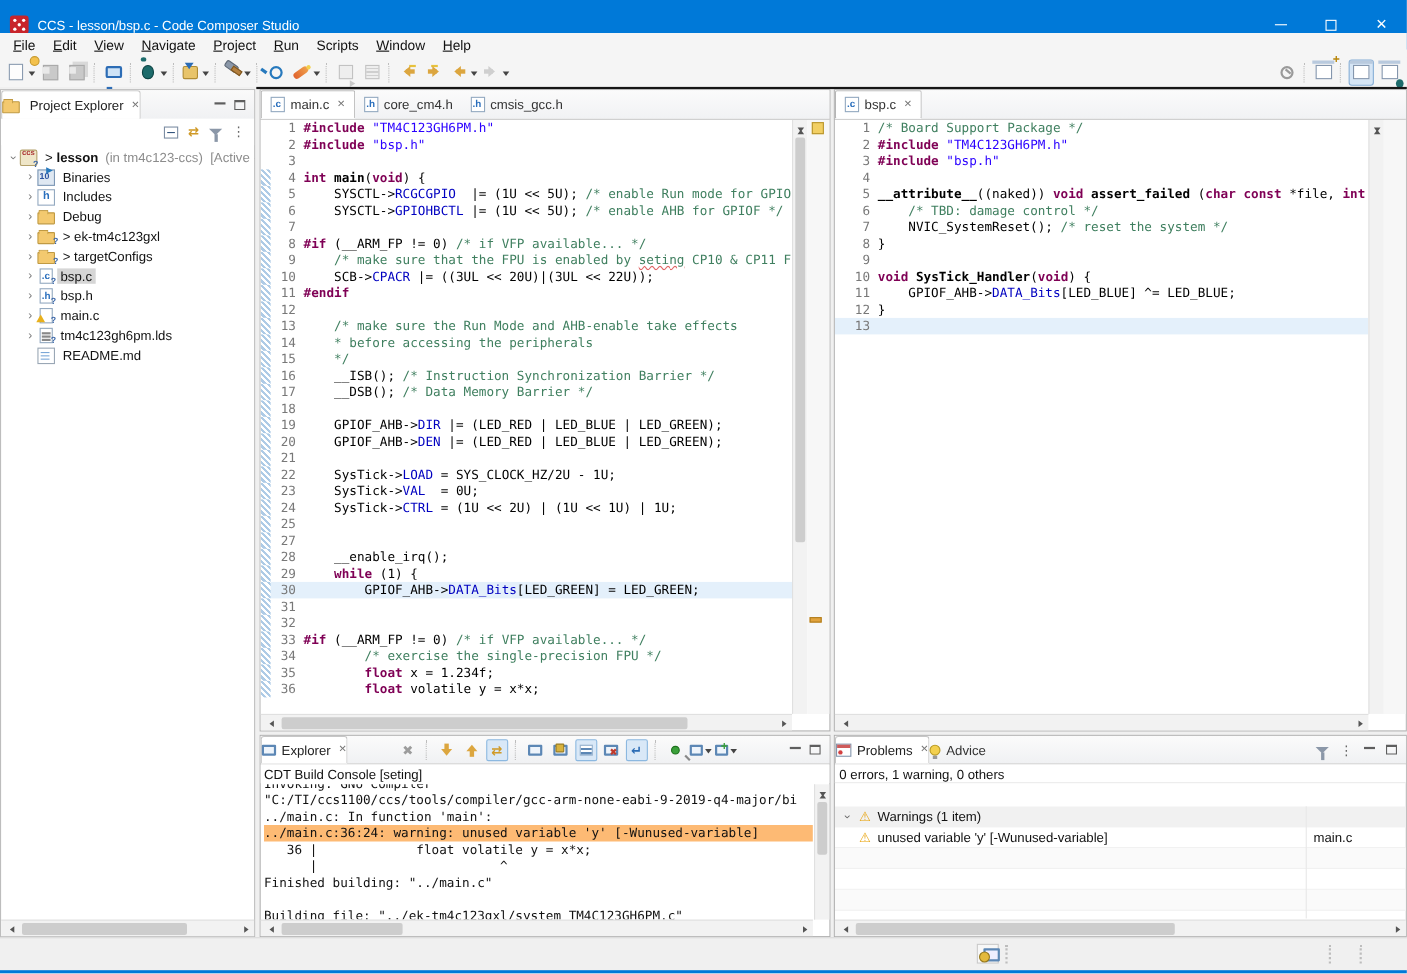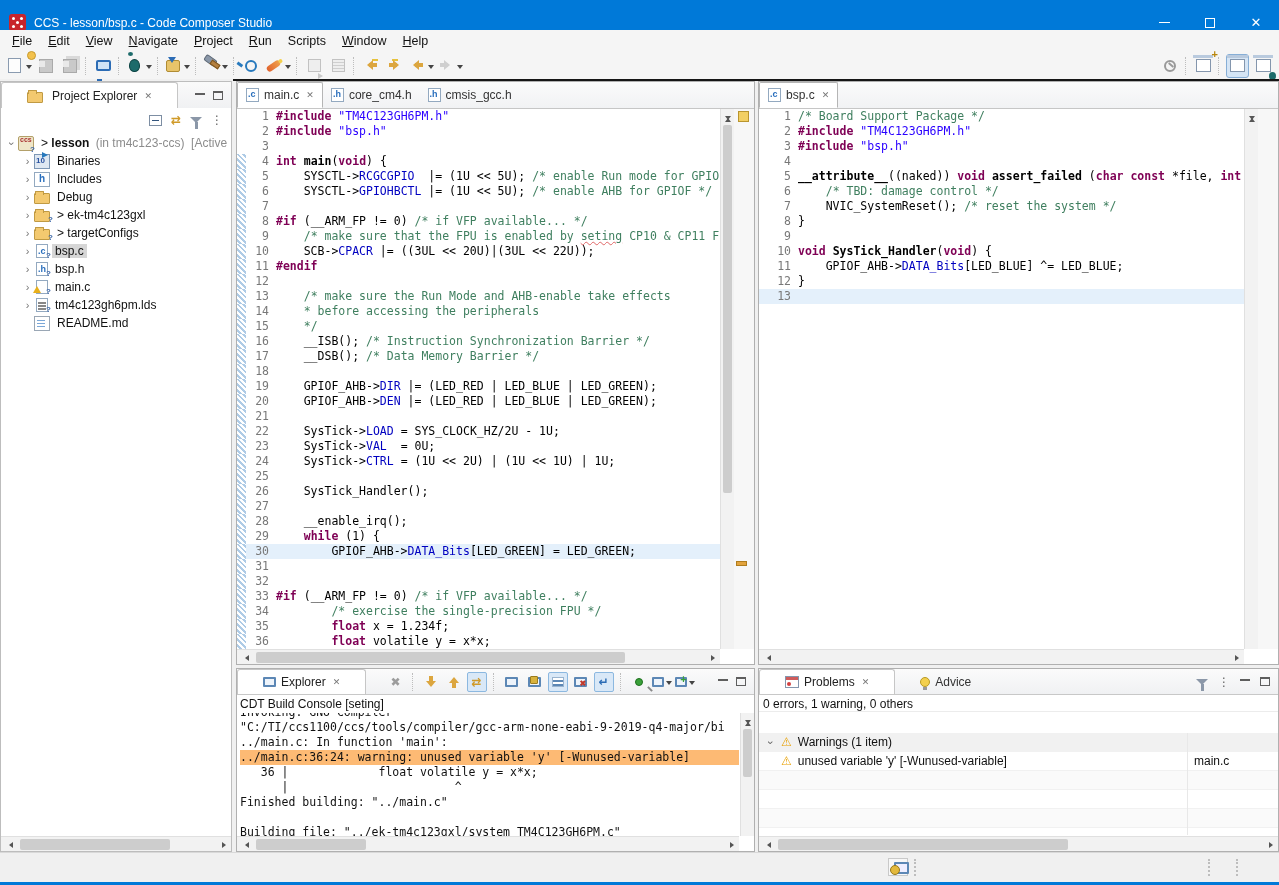--- a/index.html
+++ b/index.html
@@ -62,21 +62,21 @@
 .ic-persp.plus::after{content:"+";position:absolute;right:-5px;top:-7px;color:#b8860b;font-weight:bold;font-size:11px}
 .ic-persp.bug-s::after{content:"";position:absolute;right:-3px;bottom:-3px;width:7px;height:8px;background:#1d6b6b;border-radius:50%}
 .tbtn.active-persp{background:#d5e5f5;border:1px solid #86aed6;border-radius:3px;height:24px;padding:0 2px}
 .tbtn.pbtn{margin:0 2px}
 
 .main{position:absolute;top:79px;left:0;right:0;bottom:33px}
 .black-top{position:absolute;left:233px;right:0;top:0;height:2px;background:#161616}
 
 .explorer{position:absolute;left:0;top:2px;bottom:0;width:232px;background:#fff;border:1px solid #bdbdbd}
 .phead{height:26px;display:flex;align-items:stretch;background:linear-gradient(#fafafa,#f0f1f3)}
-.vtab{display:flex;align-items:center;gap:5px;padding:0 25px;font-size:12px;background:#fff;border:1px solid #c6c6c6;border-bottom:none;border-top-left-radius:3px;border-top-right-radius:3px;color:#222}
+.vtab{display:flex;align-items:center;gap:5px;padding:0 0;font-size:12px;background:#fff;border:1px solid #c6c6c6;border-bottom:none;border-top-left-radius:3px;border-top-right-radius:3px;color:#222}
 .vtab.inactive{background:transparent;border:none;color:#333}
 .tab-close{color:#777;font-size:9px;font-family:"DejaVu Sans",sans-serif;margin-left:2px}
 .minmax{margin-left:auto;display:flex;align-items:center;gap:8px;padding-right:8px}
 .ic-min{width:10px;height:3px;border-bottom:2px solid #5e5e5e;margin-top:-4px}
 .ic-max{width:10px;height:9px;border:1px solid #5e5e5e;border-top:2px solid #5e5e5e}
 .ptools{height:24px;display:flex;justify-content:flex-end;align-items:center;gap:9px;padding-right:8px;background:#fff}
 .ic-collapse{width:13px;height:11px;border:1px solid #7d8ea3;background:#fff;position:relative}
 .ic-collapse::after{content:"";position:absolute;left:2px;top:4px;width:7px;height:1.5px;background:#33557d}
 .ic-swap{color:#d09a28;font-weight:bold;font-size:12px;line-height:14px;font-family:"DejaVu Sans",sans-serif}
 .ic-funnel{width:0;height:0;border-left:6px solid transparent;border-right:6px solid transparent;border-top:6px solid #8b97a8;position:relative}
@@ -397,21 +397,20 @@
             <div class="crow"><span class="hatch on"></span><span class="lnum">16</span><span class="ctext"><span class="s-pln">    __ISB(); </span><span class="s-cmt">/* Instruction Synchronization Barrier */</span></span></div>
             <div class="crow"><span class="hatch on"></span><span class="lnum">17</span><span class="ctext"><span class="s-pln">    __DSB(); </span><span class="s-cmt">/* Data Memory Barrier */</span></span></div>
             <div class="crow"><span class="hatch on"></span><span class="lnum">18</span><span class="ctext"></span></div>
             <div class="crow"><span class="hatch on"></span><span class="lnum">19</span><span class="ctext"><span class="s-pln">    GPIOF_AHB-&gt;</span><span class="s-fld">DIR</span><span class="s-pln"> |= (LED_RED | LED_BLUE | LED_GREEN);</span></span></div>
             <div class="crow"><span class="hatch on"></span><span class="lnum">20</span><span class="ctext"><span class="s-pln">    GPIOF_AHB-&gt;</span><span class="s-fld">DEN</span><span class="s-pln"> |= (LED_RED | LED_BLUE | LED_GREEN);</span></span></div>
             <div class="crow"><span class="hatch on"></span><span class="lnum">21</span><span class="ctext"></span></div>
             <div class="crow"><span class="hatch on"></span><span class="lnum">22</span><span class="ctext"><span class="s-pln">    SysTick-&gt;</span><span class="s-fld">LOAD</span><span class="s-pln"> = SYS_CLOCK_HZ/2U - 1U;</span></span></div>
             <div class="crow"><span class="hatch on"></span><span class="lnum">23</span><span class="ctext"><span class="s-pln">    SysTick-&gt;</span><span class="s-fld">VAL</span><span class="s-pln">  = 0U;</span></span></div>
             <div class="crow"><span class="hatch on"></span><span class="lnum">24</span><span class="ctext"><span class="s-pln">    SysTick-&gt;</span><span class="s-fld">CTRL</span><span class="s-pln"> = (1U &lt;&lt; 2U) | (1U &lt;&lt; 1U) | 1U;</span></span></div>
             <div class="crow"><span class="hatch on"></span><span class="lnum">25</span><span class="ctext"></span></div>
-            <div class="crow"><span class="hatch on"></span><span class="lnum">26</span><span class="ctext"><span class="s-pln">    SysTick_Handler();</span></span></div>
             <div class="crow"><span class="hatch on"></span><span class="lnum">27</span><span class="ctext"></span></div>
             <div class="crow"><span class="hatch on"></span><span class="lnum">28</span><span class="ctext"><span class="s-pln">    __enable_irq();</span></span></div>
             <div class="crow"><span class="hatch on"></span><span class="lnum">29</span><span class="ctext"><span class="s-pln">    </span><span class="s-kw">while</span><span class="s-pln"> (1) {</span></span></div>
             <div class="crow hl"><span class="hatch on"></span><span class="lnum">30</span><span class="ctext"><span class="s-pln">        GPIOF_AHB-&gt;</span><span class="s-fld">DATA_Bits</span><span class="s-pln">[LED_GREEN] = LED_GREEN;</span></span></div>
             <div class="crow"><span class="hatch on"></span><span class="lnum">31</span></div>
             <div class="crow"><span class="hatch on"></span><span class="lnum">32</span><span class="ctext"></span></div>
             <div class="crow"><span class="hatch on"></span><span class="lnum">33</span><span class="ctext"><span class="s-dir">#if</span><span class="s-pln"> (__ARM_FP != 0) </span><span class="s-cmt">/* if VFP available... */</span></span></div>
             <div class="crow"><span class="hatch on"></span><span class="lnum">34</span><span class="ctext"><span class="s-pln">        </span><span class="s-cmt">/* exercise the single-precision FPU */</span></span></div>
             <div class="crow"><span class="hatch on"></span><span class="lnum">35</span><span class="ctext"><span class="s-pln">        </span><span class="s-kw">float</span><span class="s-pln"> x = 1.234f;</span></span></div>
             <div class="crow"><span class="hatch on"></span><span class="lnum">36</span><span class="ctext"><span class="s-pln">        </span><span class="s-kw">float</span><span class="s-pln"> volatile y = x*x;</span></span></div>

